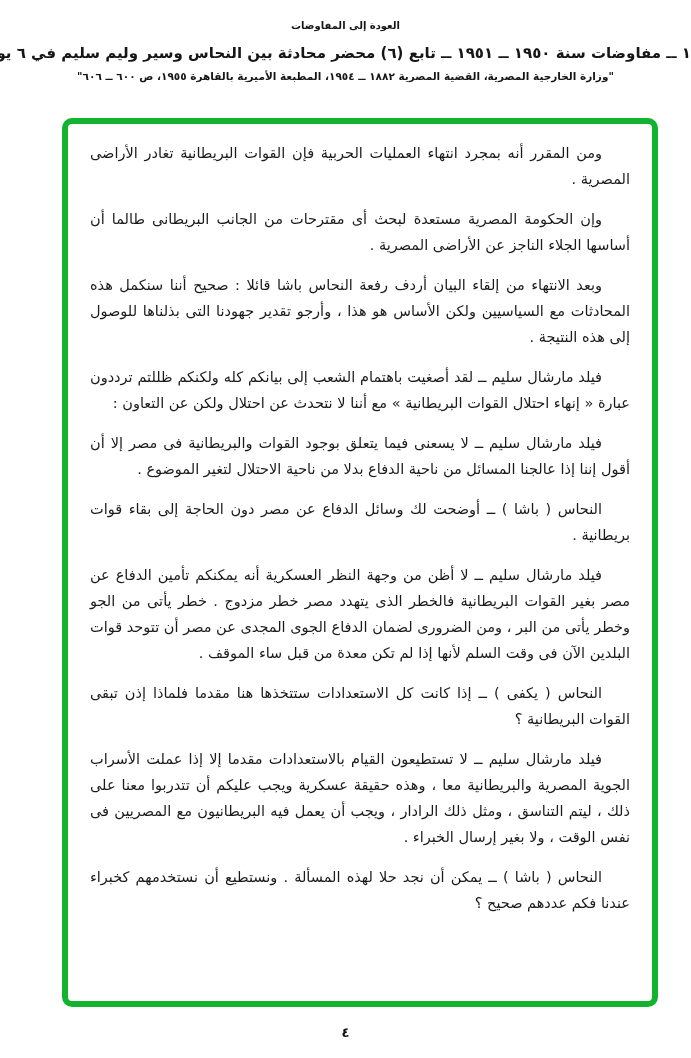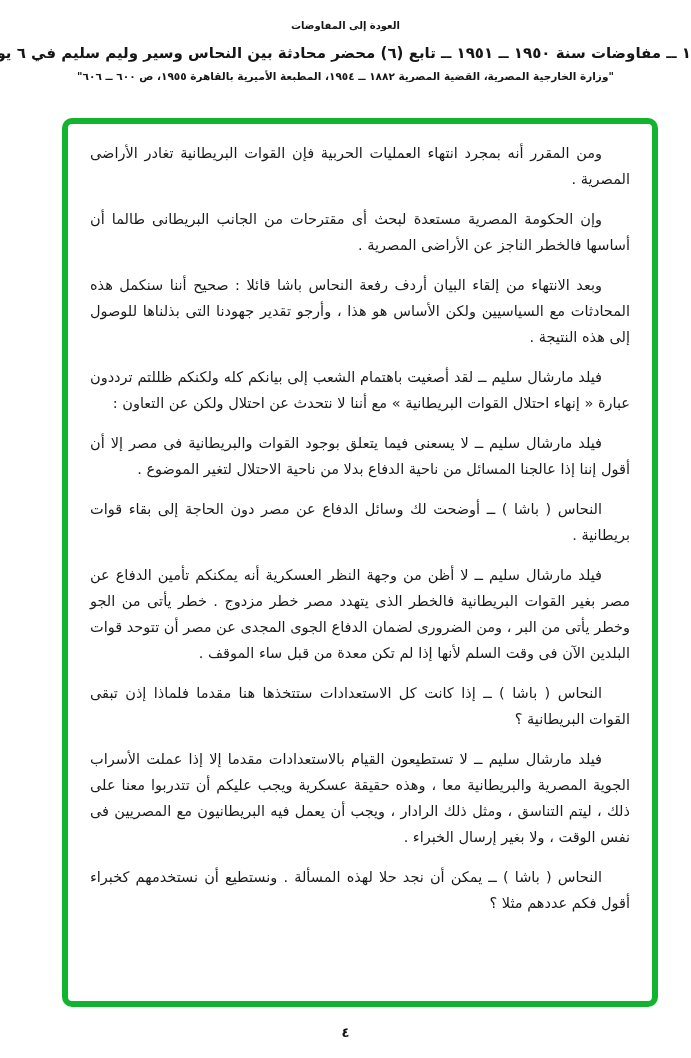--- a/index.html
+++ b/index.html
@@ -74,24 +74,24 @@
 <body>
 
 <header class="page-header">
   <div class="page-title">العودة إلى المفاوضات</div>
   <div class="heading-line">١ ــ مفاوضات سنة ١٩٥٠ ــ ١٩٥١ ــ تابع (٦) محضر محادثة بين النحاس وسير وليم سليم في ٦ يونيه ١٩٥٠</div>
   <div class="citation-line">"وزارة الخارجية المصرية، القضية المصرية ١٨٨٢ ــ ١٩٥٤، المطبعة الأميرية بالقاهرة ١٩٥٥، ص ٦٠٠ ــ ٦٠٦"</div>
 </header>
 
 <section class="content-box" lang="ar" style="border-color: rgb(18, 179, 46);">
   <p>ومن المقرر أنه بمجرد انتهاء العمليات الحربية فإن القوات البريطانية تغادر الأراضى المصرية .</p>
-  <p>وإن الحكومة المصرية مستعدة لبحث أى مقترحات من الجانب البريطانى طالما أن أساسها فالخطر الناجز عن الأراضى المصرية .</p>
+  <p>وإن الحكومة المصرية مستعدة لبحث أى مقترحات من الجانب البريطانى طالما أن أساسها الجلاء الناجز عن الأراضى المصرية .</p>
   <p>وبعد الانتهاء من إلقاء البيان أردف رفعة النحاس باشا قائلا : صحيح أننا سنكمل هذه المحادثات مع السياسيين ولكن الأساس هو هذا ، وأرجو تقدير جهودنا التى بذلناها للوصول إلى هذه النتيجة .</p>
   <p>فيلد مارشال سليم ــ لقد أصغيت باهتمام الشعب إلى بيانكم كله ولكنكم ظللتم ترددون عبارة « إنهاء احتلال القوات البريطانية » مع أننا لا نتحدث عن احتلال ولكن عن التعاون :</p>
   <p>فيلد مارشال سليم ــ لا يسعنى فيما يتعلق بوجود القوات والبريطانية فى مصر إلا أن أقول إننا إذا عالجنا المسائل من ناحية الدفاع بدلا من ناحية الاحتلال لتغير الموضوع .</p>
   <p>النحاس ( باشا ) ــ أوضحت لك وسائل الدفاع عن مصر دون الحاجة إلى بقاء قوات بريطانية .</p>
   <p>فيلد مارشال سليم ــ لا أظن من وجهة النظر العسكرية أنه يمكنكم تأمين الدفاع عن مصر بغير القوات البريطانية فالخطر الذى يتهدد مصر خطر مزدوج . خطر يأتى من الجو وخطر يأتى من البر ، ومن الضرورى لضمان الدفاع الجوى المجدى عن مصر أن تتوحد قوات البلدين الآن فى وقت السلم لأنها إذا لم تكن معدة من قبل ساء الموقف .</p>
-  <p>النحاس ( باشا ) ــ إذا كانت كل الاستعدادات ستتخذها هنا مقدما فلماذا إذن تبقى القوات البريطانية ؟</p>
+  <p>النحاس ( يكفى ) ــ إذا كانت كل الاستعدادات ستتخذها هنا مقدما فلماذا إذن تبقى القوات البريطانية ؟</p>
   <p>فيلد مارشال سليم ــ لا تستطيعون القيام بالاستعدادات مقدما إلا إذا عملت الأسراب الجوية المصرية والبريطانية معا ، وهذه حقيقة عسكرية ويجب عليكم أن تتدربوا معنا على ذلك ، ليتم التناسق ، ومثل ذلك الرادار ، ويجب أن يعمل فيه البريطانيون مع المصريين فى نفس الوقت ، ولا بغير إرسال الخبراء .</p>
-  <p>النحاس ( باشا ) ــ يمكن أن نجد حلا لهذه المسألة . ونستطيع أن نستخدمهم كخبراء أقول فكم عددهم مثلا ؟</p>
+  <p>النحاس ( باشا ) ــ يمكن أن نجد حلا لهذه المسألة . ونستطيع أن نستخدمهم كخبراء عندنا فكم عددهم صحيح ؟</p>
 </section>
 
 <div class="page-number">٤</div>
 
 </body></html>

